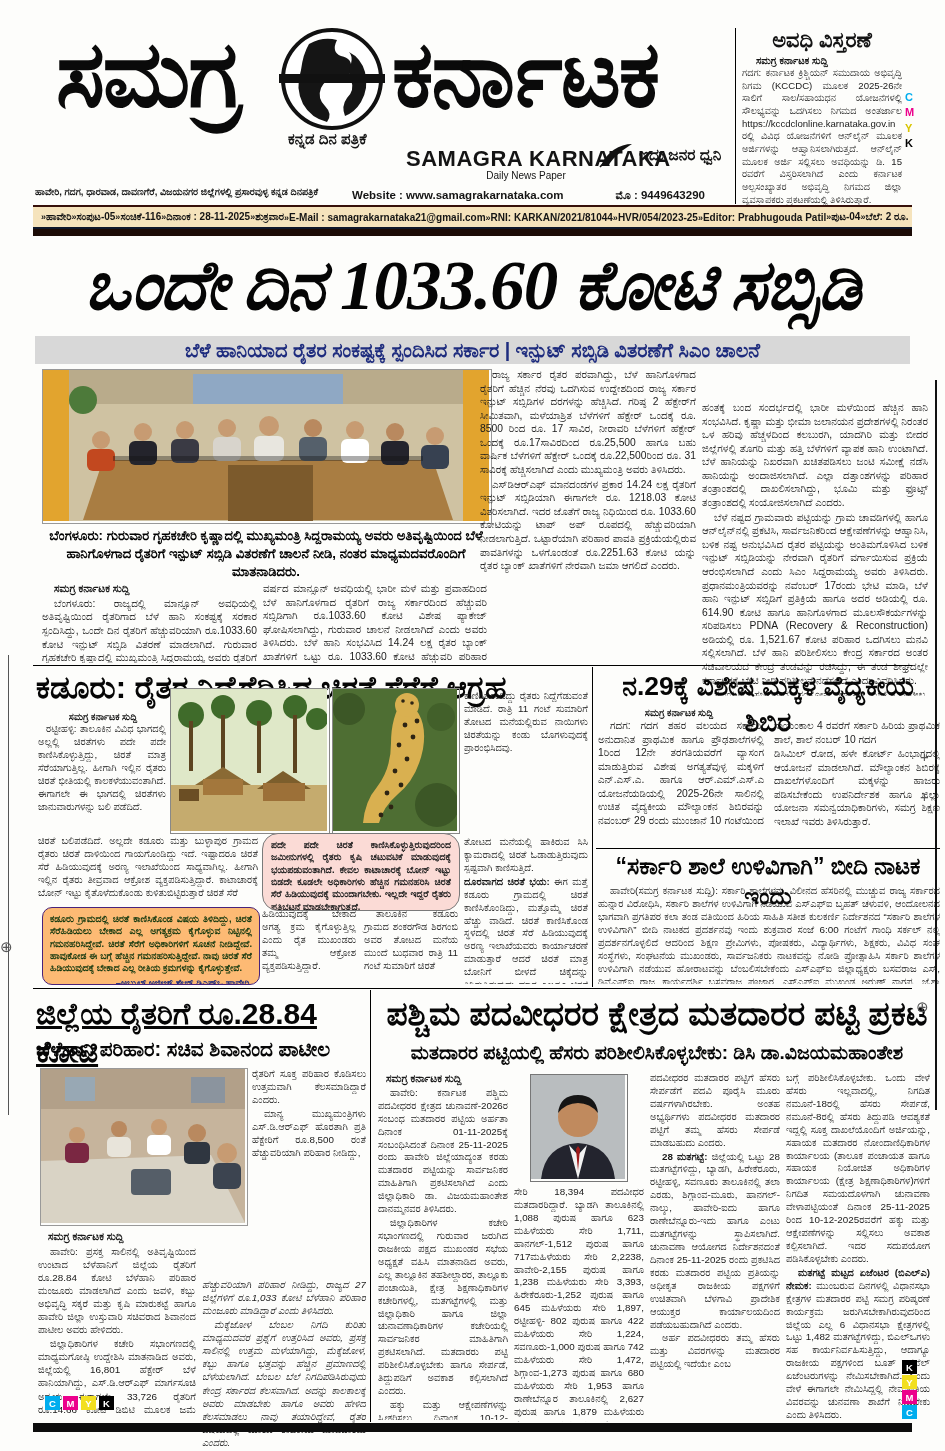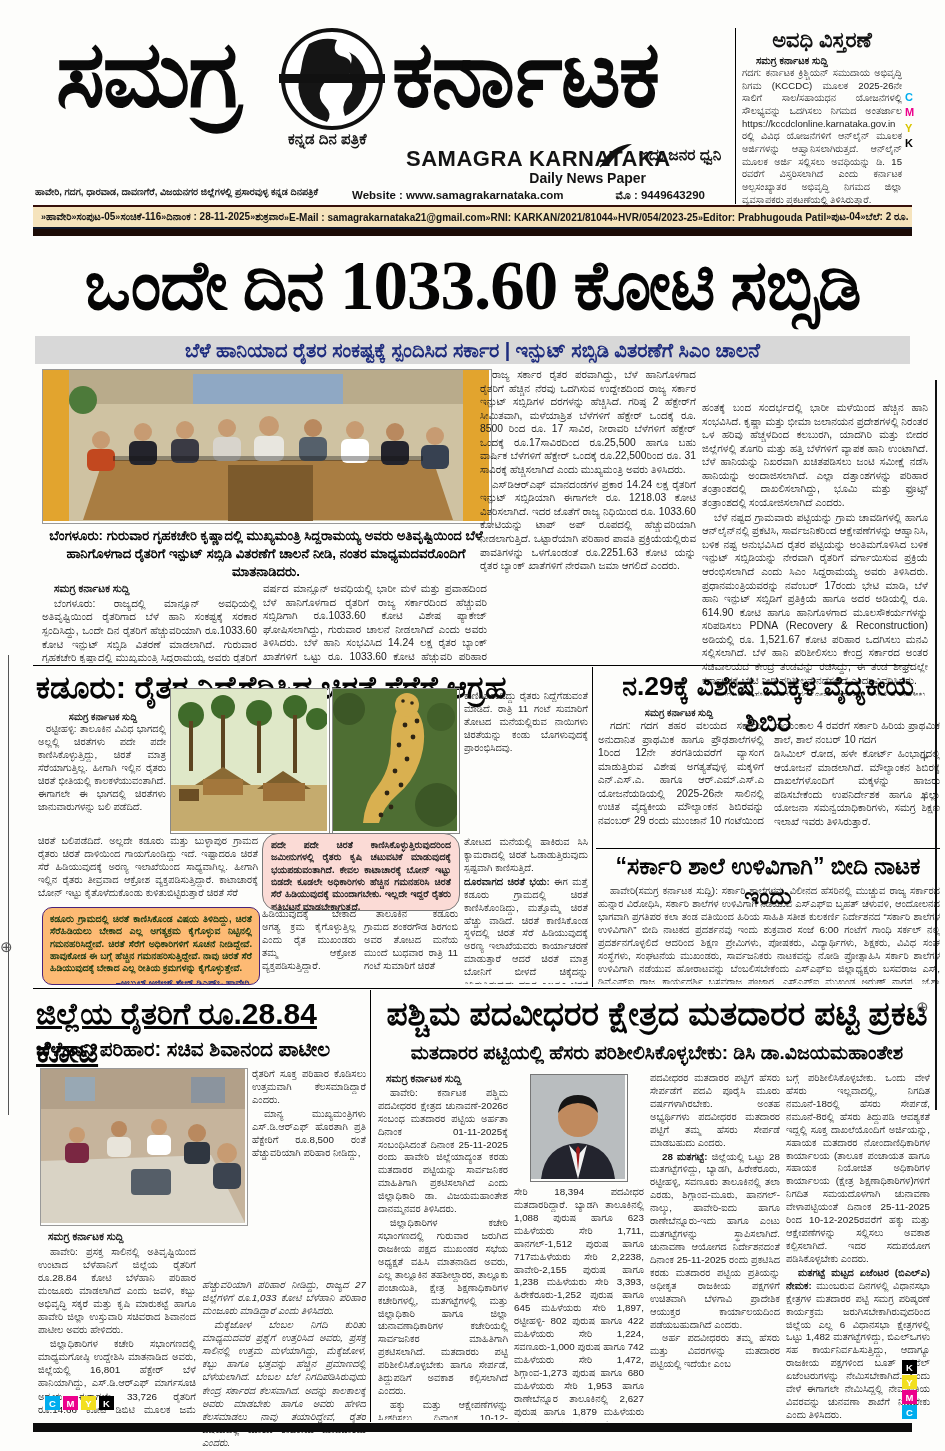--- a/index.html
+++ b/index.html
@@ -43,21 +43,21 @@
     <svg width="106" height="106" viewBox="0 0 106 106">
       <circle cx="53" cy="53" r="49" fill="#fff" stroke="#111" stroke-width="4"></circle>
       <path d="M30 18 q14 -8 28 -4 q-6 12 4 16 q12 2 10 14 q-2 10 -14 10 q-12 -2 -16 8 q-4 10 4 18 q8 8 2 16 q-16 -4 -24 -18 q-8 -16 -2 -34 q2 -16 8 -26z" fill="#151515"></path>
       <path d="M70 26 q12 6 16 20 q4 16 -4 30 q-6 10 -16 14 q-4 -10 2 -18 q8 -8 4 -18 q-4 -8 0 -16 q2 -8 -2 -12z" fill="#151515"></path>
       <rect x="-6" y="48" width="118" height="9" fill="#111"></rect>
     </svg>
   </div>
   <div class="abs kn-big" style="left:392px;top:28px;">ಕರ್ನಾಟಕ</div>
   <div class="abs" style="left:288px;top:130px;width:120px;font-size:15px;font-weight:bold;text-align:left;">ಕನ್ನಡ ದಿನ ಪತ್ರಿಕೆ</div>
   <div class="abs" style="left:406px;top:146px;font-size:22px;font-weight:bold;letter-spacing:.5px;">SAMAGRA KARNATAKA</div>
-  <div class="abs" style="left:406px;top:170px;width:240px;font-size:14px;font-weight:bold;text-align:right;">Daily News Paper</div>
+  <div class="abs" style="left:406px;top:170px;width:240px;font-size:10px;font-weight:normal;text-align:center;">Daily News Paper</div>
   <div class="abs" style="left:598px;top:142px;display:flex;align-items:center;gap:5px;">
     <span>
       <svg width="36" height="26" viewBox="0 0 36 26">
         <path d="M3 24 C8 10 22 2 34 2 C26 7 16 14 10 24 Z" fill="#111"></path>
         <path d="M2 25 L12 14" stroke="#111" stroke-width="1.6" fill="none"></path>
       </svg>
     </span>
     <span style="font-size:15.5px;font-weight:bold;">ಇದು ಜನರ ಧ್ವನಿ</span>
   </div>
   <div class="abs" style="left:35px;top:186px;font-size:9.5px;font-weight:bold;">ಹಾವೇರಿ, ಗದಗ, ಧಾರವಾಡ, ದಾವಣಗೆರೆ, ವಿಜಯನಗರ ಜಿಲ್ಲೆಗಳಲ್ಲಿ ಪ್ರಸಾರವುಳ್ಳ ಕನ್ನಡ ದಿನಪತ್ರಿಕೆ</div>
@@ -88,21 +88,21 @@
     <span>ಶುಕ್ರವಾರ</span>
     <span>E-Mail : samagrakarnataka21@gmail.com</span>
     <span>RNI: KARKAN/2021/81044</span>
     <span>HVR/054/2023-25</span>
     <span>Editor: Prabhugouda Patil</span>
     <span>ಪುಟ-04</span>
     <span>ಬೆಲೆ: 2 ರೂ.</span>
   </div>
   <div class="abs" style="left:33px;top:229px;width:879px;height:7px;background:#1c0b06;"></div>
 
-  <div class="abs" style="left:35px;top:238px;width:875px;font-family:'Liberation Serif',serif;font-weight:bold;font-size:69px;line-height:96px;text-align:center;letter-spacing:-1px;color:#050505;">ಒಂದೇ ದಿನ 1033.60 ಕೋಟಿ ಸಬ್ಸಿಡಿ</div>
+  <div class="abs" style="left:35px;top:238px;width:875px;font-family:'Liberation Serif',serif;font-weight:bold;font-size:69px;line-height:96px;text-align:center;letter-spacing:-1px;color:#050505;font-style:italic;">ಒಂದೇ ದಿನ 1033.60 ಕೋಟಿ ಸಬ್ಸಿಡಿ</div>
   <div class="abs strap" style="left:35px;top:336px;width:875px;height:28px;">ಬೆಳೆ ಹಾನಿಯಾದ ರೈತರ ಸಂಕಷ್ಟಕ್ಕೆ ಸ್ಪಂದಿಸಿದ ಸರ್ಕಾರ | ಇನ್ಪುಟ್ ಸಬ್ಸಿಡಿ ವಿತರಣೆಗೆ ಸಿಎಂ ಚಾಲನೆ</div>
 
   <div class="abs" style="left:42px;top:369px;width:448px;height:153px;border:1px solid #999;">
     <svg width="446" height="151" viewBox="0 0 446 151" preserveAspectRatio="none">
       <rect width="446" height="151" fill="#cfc2a2"></rect>
       <rect y="0" width="446" height="34" fill="#b9ab8b"></rect>
       <rect x="150" y="4" width="150" height="30" fill="#8fa8c4"></rect>
       <rect x="0" y="0" width="26" height="151" fill="#e2a42e"></rect>
       <rect x="420" y="0" width="26" height="151" fill="#e2a42e"></rect>
       <circle cx="40" cy="30" r="14" fill="#4d7a3a"></circle>

